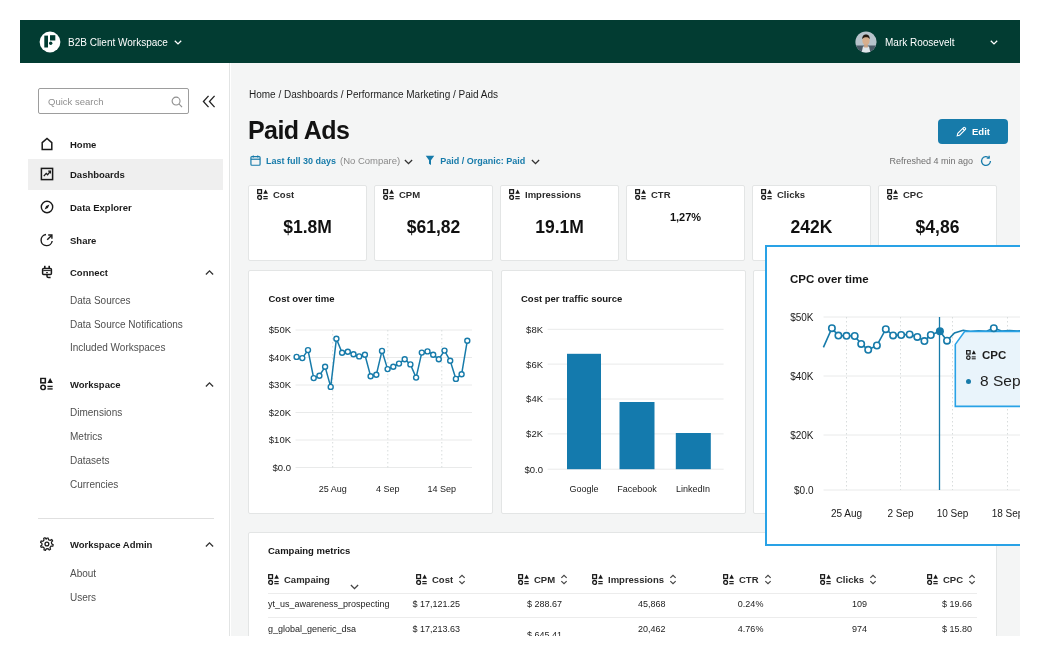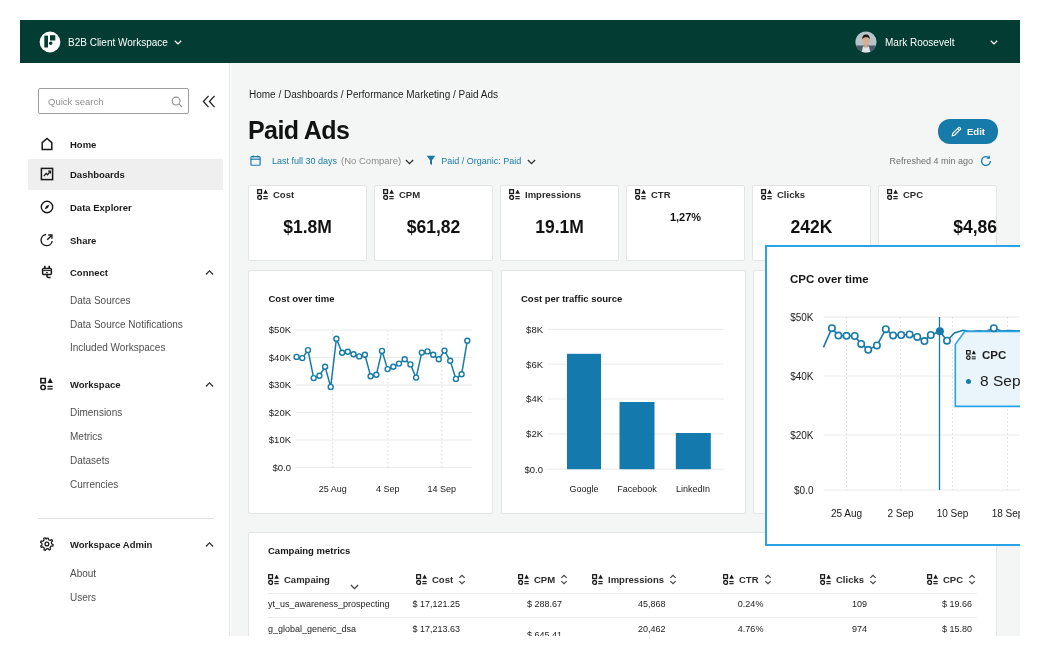--- a/index.html
+++ b/index.html
@@ -135,43 +135,43 @@
           <path d="M1,5.2 L5,1.2 L9,5.2" fill="none" stroke="#333" stroke-width="1.5"></path>
         </svg></span>
     </div>
 <div class="subitem" style="top:552.5px">About</div>
 <div class="subitem" style="top:576.5px">Users</div>
 
 <div class="abs" style="left:211px;top:43px;width:789px;height:573px;background:#f4f5f5"></div>
 
 <div class="abs" style="left:229px;top:69px;font-size:10px;color:#1d1d1d">Home / Dashboards / Performance Marketing / Paid Ads</div>
 <div class="abs" style="left:228px;top:96px;font-size:25px;font-weight:700;color:#121212;letter-spacing:-0.6px">Paid Ads</div>
-<div class="abs" style="left:918px;top:99px;width:60px;height:25px;background:#177baa;border-radius:12px;color:#fff;font-size:9.5px;font-weight:700;display:flex;align-items:center;justify-content:center;gap:5px">
+<div class="abs" style="left:918px;top:99px;width:70px;height:25px;background:#177baa;border-radius:4px;color:#fff;font-size:9.5px;font-weight:700;display:flex;align-items:center;justify-content:center;gap:5px">
 <svg width="11" height="11" viewBox="0 0 11 11">
         <path d="M1.2,9.8 L1.8,7.4 L7.6,1.6 A0.9,0.9 0 0 1 8.9,1.6 L9.4,2.1 A0.9,0.9 0 0 1 9.4,3.4 L3.6,9.2 Z" fill="none" stroke="#fff" stroke-width="1.1"></path>
         <line x1="6.7" y1="2.5" x2="8.5" y2="4.3" stroke="#fff" stroke-width="1.1"></line>
       </svg>
 Edit</div>
 
 <div class="abs" style="left:230px;top:134px;height:13px;display:flex;align-items:center;white-space:nowrap;font-size:9.5px">
 <svg width="11" height="11" viewBox="0 0 12 12">
         <rect x="1" y="1.8" width="10" height="9.4" rx="1" fill="none" stroke="#177baa" stroke-width="1.3"></rect>
         <line x1="1" y1="4.6" x2="11" y2="4.6" stroke="#177baa" stroke-width="1.3"></line>
         <line x1="3.6" y1="0.6" x2="3.6" y2="2.6" stroke="#177baa" stroke-width="1.3"></line>
         <line x1="8.4" y1="0.6" x2="8.4" y2="2.6" stroke="#177baa" stroke-width="1.3"></line>
       </svg>
-<span style="color:#177baa;font-weight:400;margin-left:11px;font-size:9px">Last full 30 days</span>
+<span style="color:#177baa;font-weight:700;margin-left:5px;font-size:9px">Last full 30 days</span>
 <span style="color:#8a8a8a;margin-left:4px">(No Compare)</span>
 <span style="margin-left:4px;margin-top:2px"><svg width="9" height="6" viewBox="0 0 10 6">
           <path d="M1,0.8 L5,4.8 L9,0.8" fill="none" stroke="#333" stroke-width="1.5"></path>
         </svg></span>
 <svg style="margin-left:12px" width="10" height="11" viewBox="0 0 11 12">
         <path d="M0.8,0.9 L10.2,0.9 L6.6,5.6 L6.6,10.9 L4.4,9.6 L4.4,5.6 Z" fill="#177baa"></path>
       </svg>
-<span style="color:#177baa;font-weight:400;margin-left:5px;font-size:9px">Paid / Organic: Paid</span>
+<span style="color:#177baa;font-weight:700;margin-left:5px;font-size:9px">Paid / Organic: Paid</span>
 <span style="margin-left:6px;margin-top:2px"><svg width="9" height="6" viewBox="0 0 10 6">
           <path d="M1,0.8 L5,4.8 L9,0.8" fill="none" stroke="#333" stroke-width="1.5"></path>
         </svg></span>
 </div>
 <div class="abs" style="right:47px;top:136px;font-size:9px;color:#6f6f6f">Refreshed 4 min ago</div>
 <svg class="abs" style="left:960px;top:134.5px" width="12" height="12" viewBox="0 0 13 13">
       <path d="M11.3,6.5 A4.8,4.8 0 1 1 9.9,3.1" fill="none" stroke="#177baa" stroke-width="1.4"></path>
       <path d="M9.9,0.8 L9.9,3.4 L7.3,3.4" fill="none" stroke="#177baa" stroke-width="1.4"></path>
     </svg>
 
@@ -239,21 +239,21 @@
 <div class="hk" style="left:867px;top:168px;height:12px">
       <svg width="11" height="11" viewBox="0 0 11 11">
         <rect x="0.7" y="0.7" width="3.8" height="3.8" fill="none" stroke="#1a1a1a" stroke-width="1.3"></rect>
         <path d="M8.6,0.4 L10.9,4.7 L6.3,4.7 Z" fill="#1a1a1a"></path>
         <circle cx="2.6" cy="8.4" r="1.9" fill="none" stroke="#1a1a1a" stroke-width="1.3"></circle>
         <rect x="6.3" y="7" width="4.4" height="1.15" fill="#1a1a1a"></rect>
         <rect x="6.3" y="9.1" width="4.4" height="1.15" fill="#1a1a1a"></rect>
       </svg>
       <span>CPC</span>
     </div>
-<div class="abs" style="left:858px;top:197px;width:119px;text-align:right;font-size:17.5px;font-weight:700;color:#111">$4,86</div>
+<div class="abs" style="left:858px;top:197px;width:119px;text-align:center;font-size:17.5px;font-weight:700;color:#111">$4,86</div>
 
 <div class="card" style="left:733px;top:250px;width:244px;height:244px"></div>
 <div class="card" style="left:228px;top:250px;width:245px;height:244px">
       <svg width="245" height="244" style="position:absolute;left:0;top:0">
 <g stroke="#e9eaea" stroke-width="1">
 <line x1="46.5" y1="59" x2="223" y2="59"></line>
           <line x1="46.5" y1="86.5" x2="223" y2="86.5"></line>
           <line x1="46.5" y1="114" x2="223" y2="114"></line>
           <line x1="46.5" y1="141.5" x2="223" y2="141.5"></line>
           <line x1="46.5" y1="169" x2="223" y2="169"></line>

